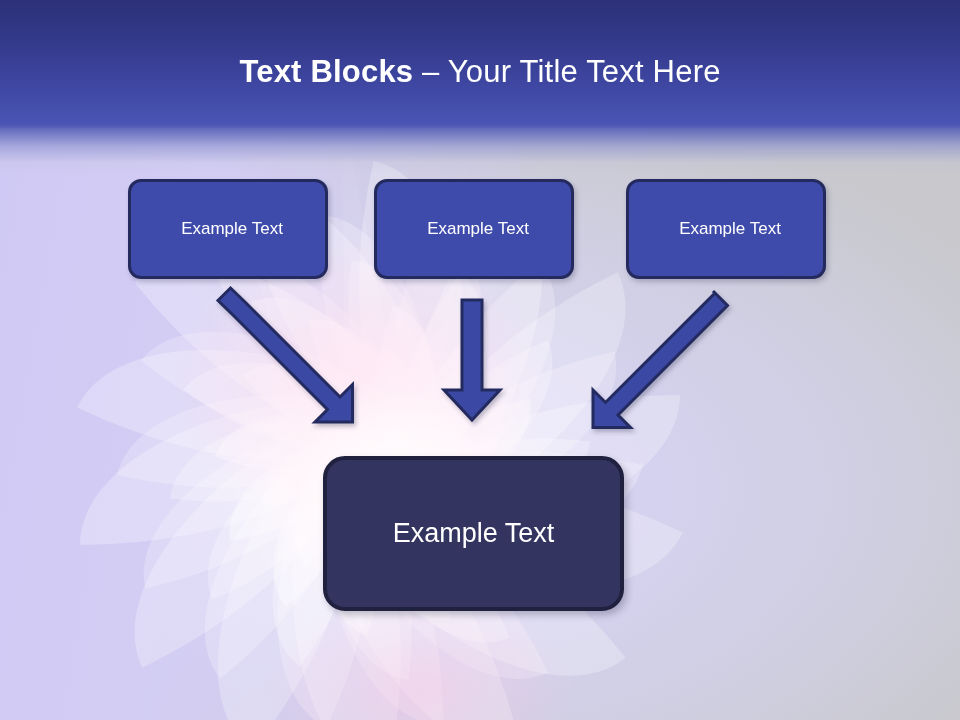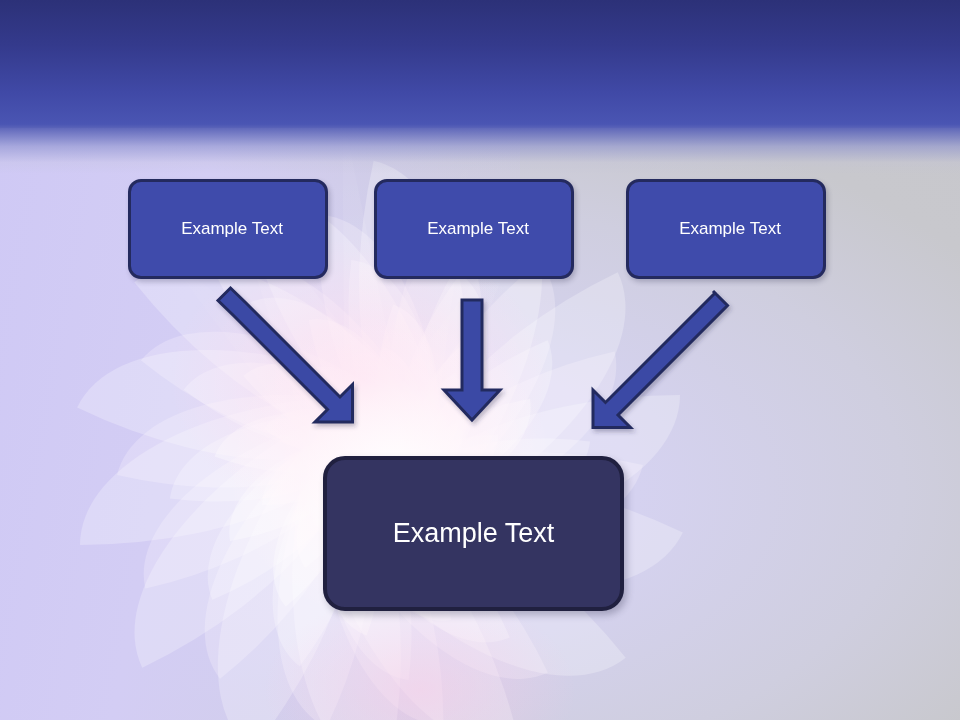--- a/index.html
+++ b/index.html
@@ -234,20 +234,21 @@
       <div class="flare" style="width: 80px; height: 300px; opacity: 0.3; transform: rotate(30deg) translate(-40px, 0px) scaleY(-1); transform-origin: 0px 0px;"></div>
       <div class="flare" style="width: 90px; height: 300px; opacity: 0.3; transform: rotate(-45deg) translate(-45px, 0px) scaleY(-1); transform-origin: 0px 0px;"></div>
     </div>
 
   <div class="pink-glow"></div>
   <div class="pink-glow2"></div>
   <div class="core-glow"></div>
 
   <div class="header"></div>
   <div class="header-fade"></div>
+  <div class="title"><span class="t-bold">Text Blocks</span><span class="t-light"> – Your Title Text Here</span></div>
 
   <svg class="arrows" viewBox="0 0 960 720">
     <defs>
       <filter id="softshadow" x="-30%" y="-30%" width="180%" height="180%">
         <feDropShadow dx="2" dy="3" stdDeviation="2.2" flood-color="#2a2a50" flood-opacity="0.30"></feDropShadow>
       </filter>
     </defs>
 
     <g filter="url(#softshadow)">
       <polygon points="230.5,288 245.5,302.5 340,397 352.5,384.5 352.5,422 315,422 327.5,409.5 233,315 218,300.5" fill="#3b4aa5" stroke="#242a5e" stroke-width="3" stroke-linejoin="miter"></polygon>

